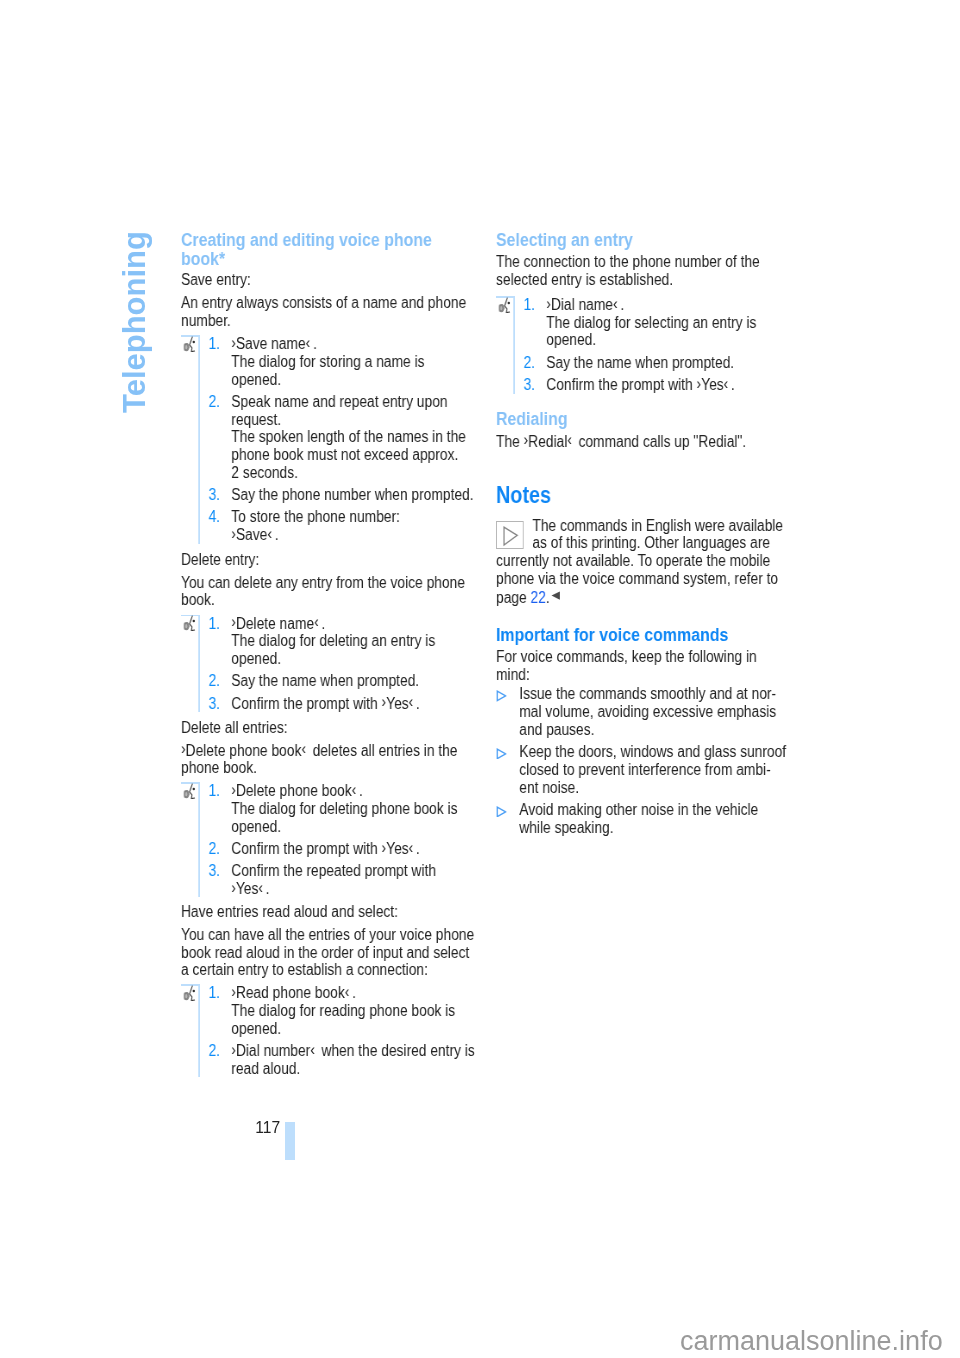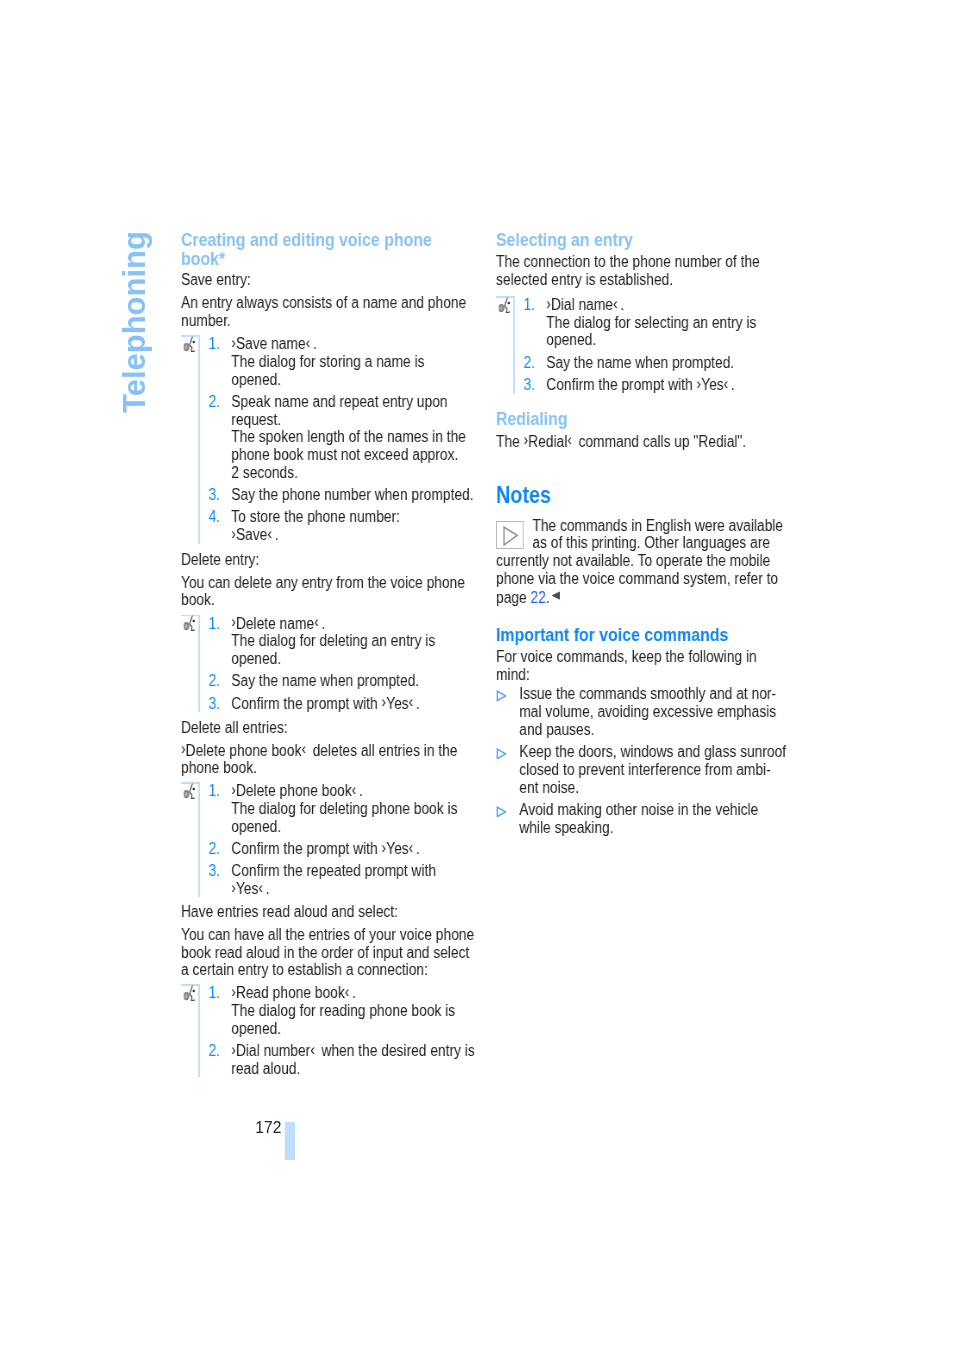--- a/index.html
+++ b/index.html
@@ -298,15 +298,16 @@
       <div style="height: 4.6px;"></div>
       <div class="bul">
         <span class="mark"><svg viewBox="0 0 12 12" width="11.6" height="11.5">
             <path d="M1.4 1.2 L11.6 6.1 L1.4 11.1 Z" fill="none" stroke="#4a9ef5" stroke-width="1.5" stroke-linejoin="miter"></path>
           </svg></span>
         <span class="txt">Avoid making other noise in the vehicle
 while speaking.</span>
       </div>
     </div>
 
-  <div class="pagenum" style="left:255.3px;top:1119.3px;">172</div>
+  <div class="pagenum" style="left:255.3px;top:1119.3px;">117</div>
   <div class="pagebar" style="left:285px;top:1122px;width:10.2px;height:37.6px;"></div>
+  <div class="wmark" style="left:680px;top:1328px;">carmanualsonline.info</div>
 </div>
 
 </body></html>

